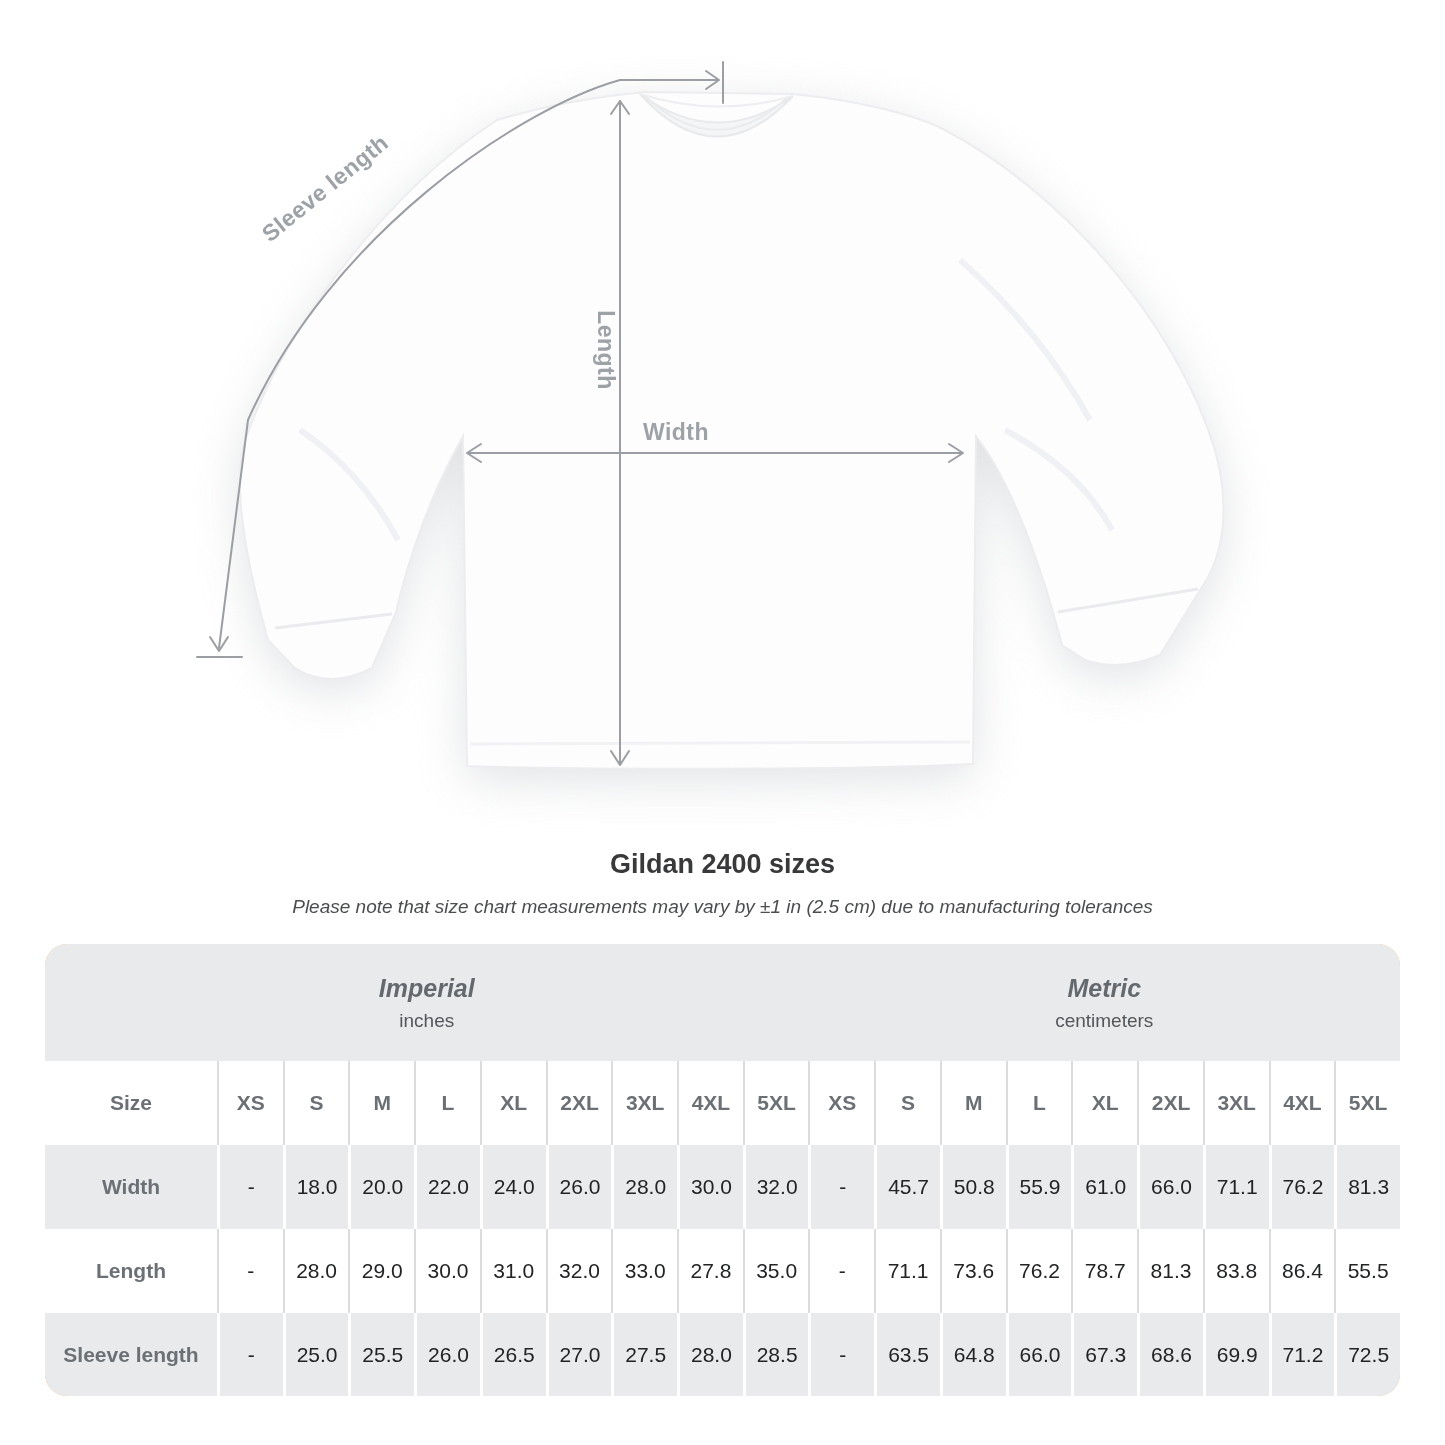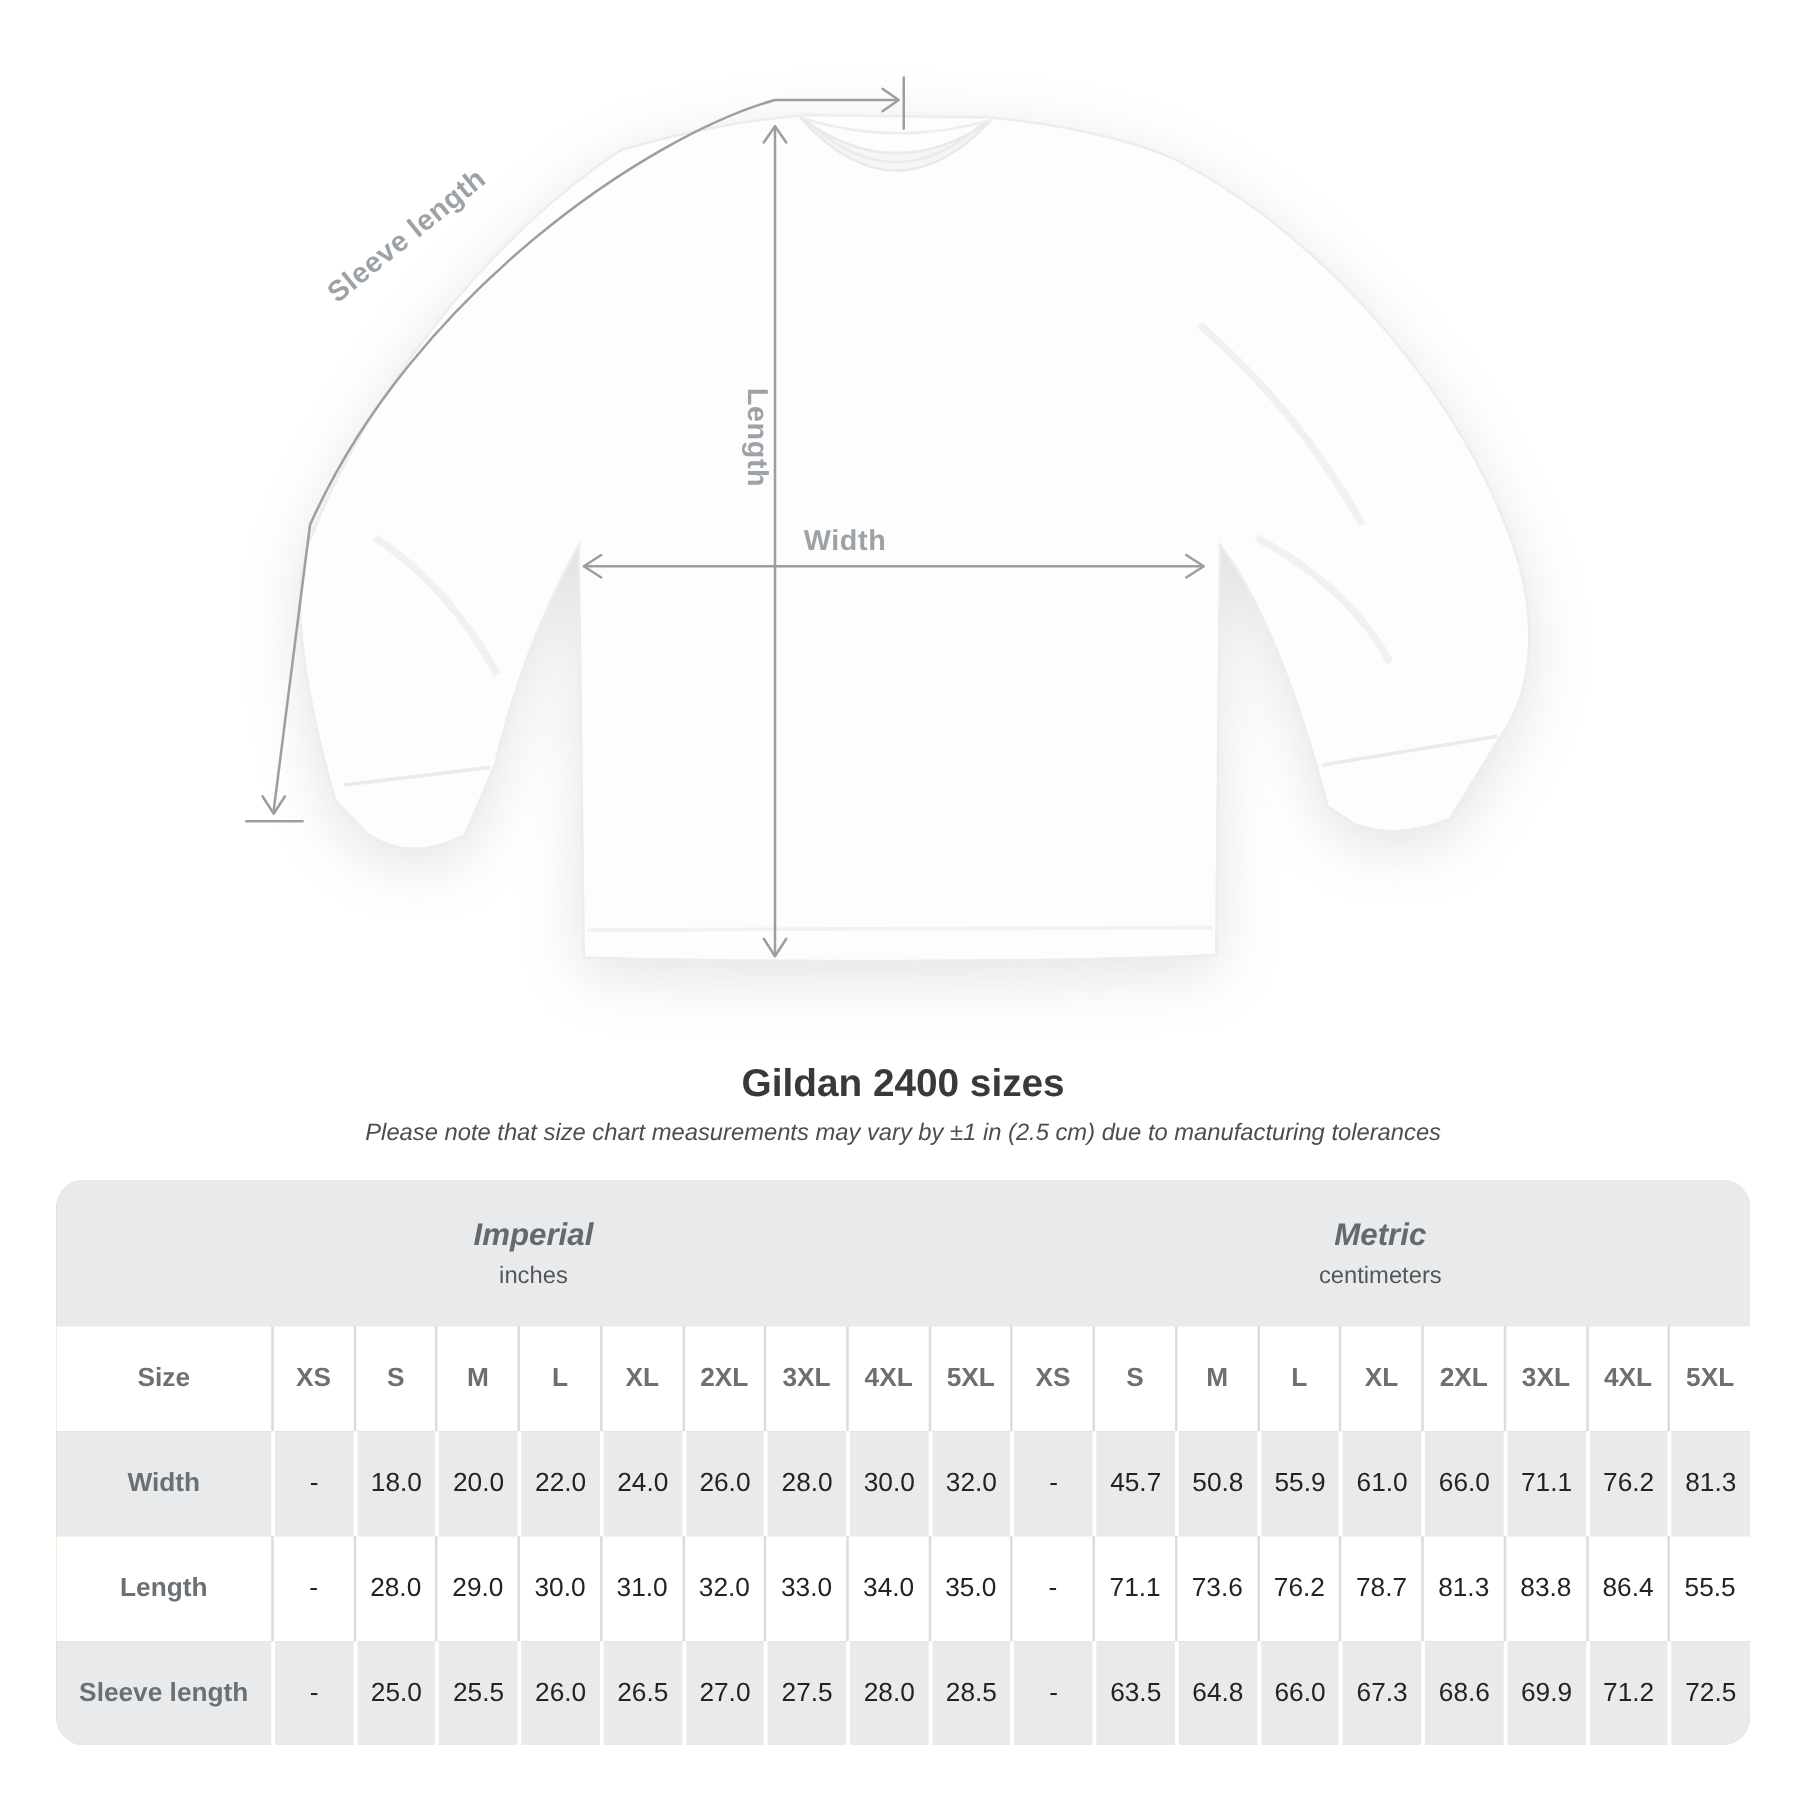--- a/index.html
+++ b/index.html
@@ -9,21 +9,21 @@
     -webkit-font-smoothing:antialiased;
   }
   
   .diagram{position:absolute;top:0;left:0;}
   .shirt-group{filter:drop-shadow(0 12px 24px rgba(188,193,198,.45));}
   .measure-line{stroke:#9b9ea2;stroke-width:2;fill:none;stroke-linecap:round;stroke-linejoin:round;}
   .diagram-label{font-weight:bold;font-size:23px;fill:#9da2a7;letter-spacing:.5px;}
   
   .chart-title{
     position:absolute;top:849px;left:0;width:100%;text-align:center;
-    font-size:31px;font-weight:bold;color:#38393b;
+    font-size:27px;font-weight:bold;color:#38393b;
   }
   .chart-subtitle{
     position:absolute;top:896px;left:0;width:100%;text-align:center;
     font-size:19px;font-style:italic;color:#4b4e50;
   }
   
   .size-table{
     position:absolute;top:944px;left:45px;width:1355px;
     border-radius:22px;overflow:hidden;background:#fdba74;
   }
@@ -174,21 +174,21 @@
       </div>
       <div class="t-row plain">
         <div class="cell head">Length</div>
         <div class="cell">-</div>
         <div class="cell">28.0</div>
         <div class="cell">29.0</div>
         <div class="cell">30.0</div>
         <div class="cell">31.0</div>
         <div class="cell">32.0</div>
         <div class="cell">33.0</div>
-        <div class="cell">34.0</div>
+        <div class="cell">27.8</div>
         <div class="cell">35.0</div>
         <div class="cell">-</div>
         <div class="cell">71.1</div>
         <div class="cell">73.6</div>
         <div class="cell">76.2</div>
         <div class="cell">78.7</div>
         <div class="cell">81.3</div>
         <div class="cell">83.8</div>
         <div class="cell">86.4</div>
         <div class="cell">55.5</div>

